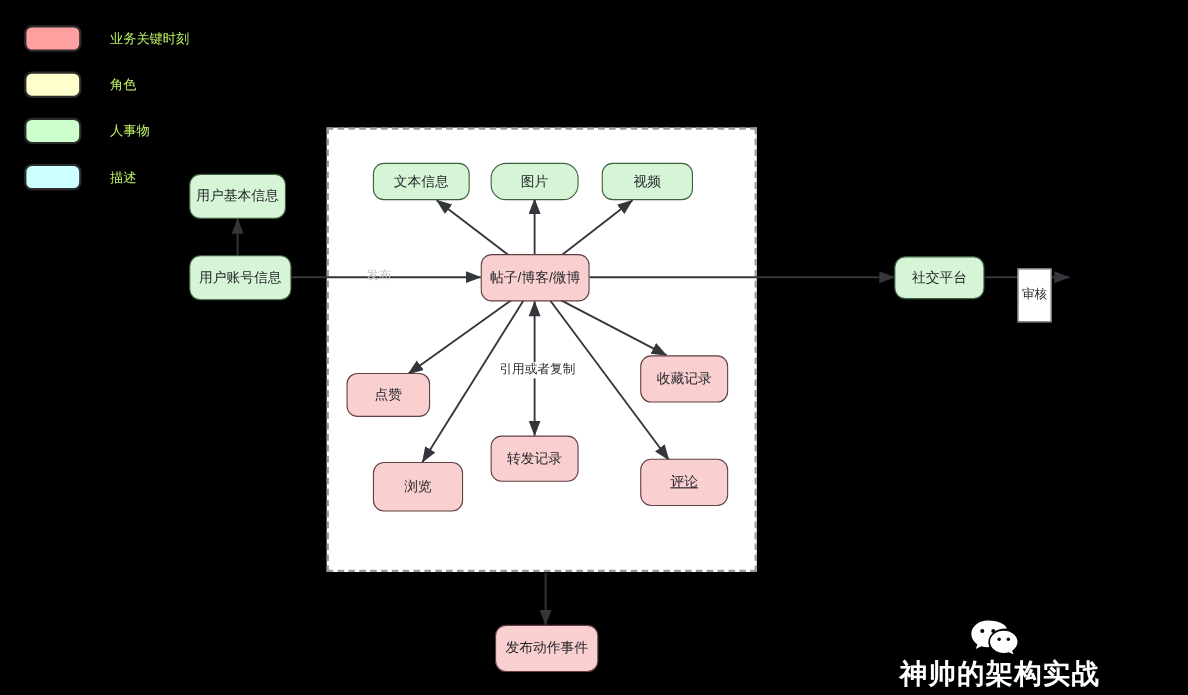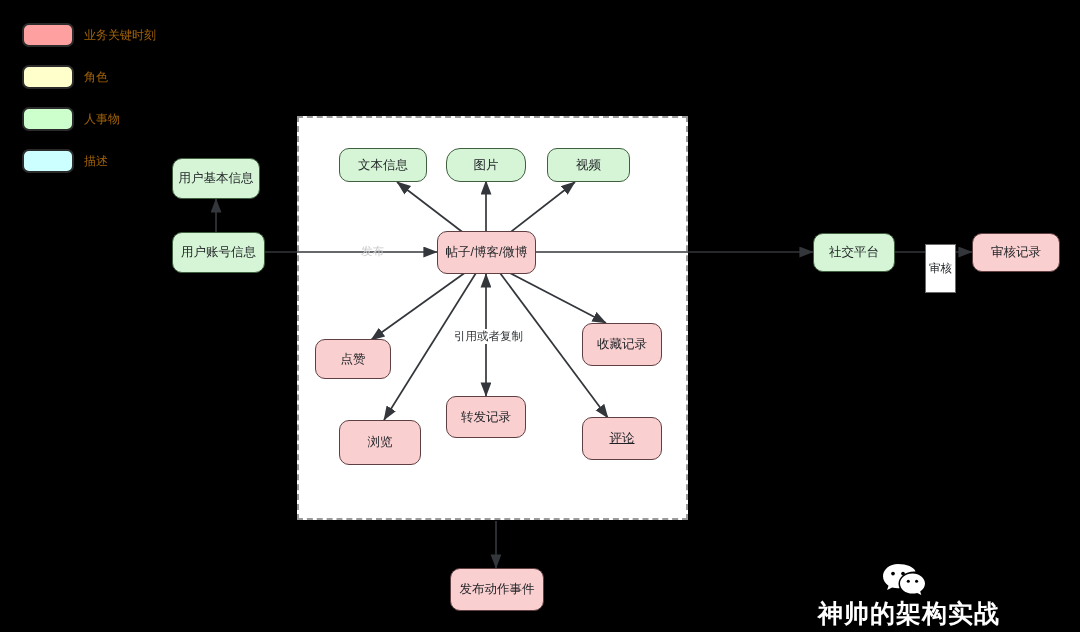--- a/index.html
+++ b/index.html
@@ -27,22 +27,22 @@
     display: flex;
     align-items: center;
     height: 26px;
   }
   .legend-swatch {
     width: 52px; height: 24px;
     border: 2px solid #2b2b2b;
     border-radius: 7px;
   }
   .legend-label {
-    margin-left: 10px;
-    color: #a16207;
+    margin-left: 26px;
+    color: #bef264;
     font-size: 12px;
     line-height: 14px;
     white-space: nowrap;
     letter-spacing: 0px;
   }
 
   
   #subgraph {
     position: absolute;
     left: 297px; top: 116px;
@@ -216,29 +216,26 @@
   </div>
 
   <div class="node pink" style="left:582px; top:417px; width:80px; height:43px;text-decoration:underline;">
     <span>评论</span>
   </div>
 
   <div class="node green" style="left:813px; top:233px; width:82px; height:39px;">
     <span>社交平台</span>
   </div>
 
-  <div class="node pink" style="left:972px; top:233px; width:88px; height:39px;">
-    <span>审核记录</span>
-  </div>
 
   <div class="node pink" style="left:450px; top:568px; width:94px; height:43px;">
     <span>发布动作事件</span>
   </div>
 
-  <div class="edge-label onblack" style="left:333px; top:245px;margin-left:28px;">发布</div>
+  <div class="edge-label onblack" style="left:333px; top:245px;">发布</div>
 
   <div class="edge-label onwhite" style="left:452px; top:329px;">引用或者复制</div>
 
   <div class="edge-label boxed" style="left:925px; top:244px;">审核</div>
 
   <div id="watermark">
     <svg width="44" height="38" viewBox="0 0 44 38">
       <path d="M16 3 C7.7 3 1 8.5 1 15.3 c0 3.8 2.1 7.2 5.5 9.5 l-1.4 4.3 5-2.6
                c1.9 .5 3.9 .8 5.9 .8 .5 0 1 0 1.5 -.05
                C16.9 26 16.5 24.4 16.5 22.8 16.5 15.9 23.5 10.4 32 10.4

